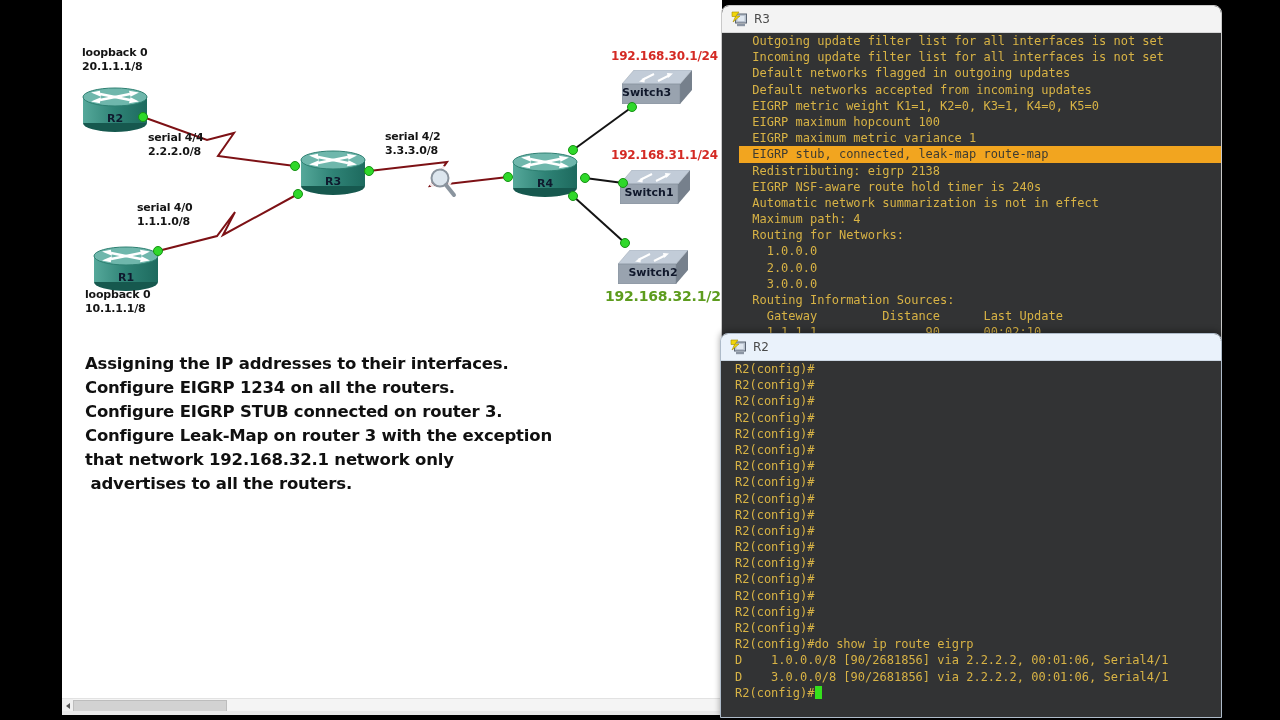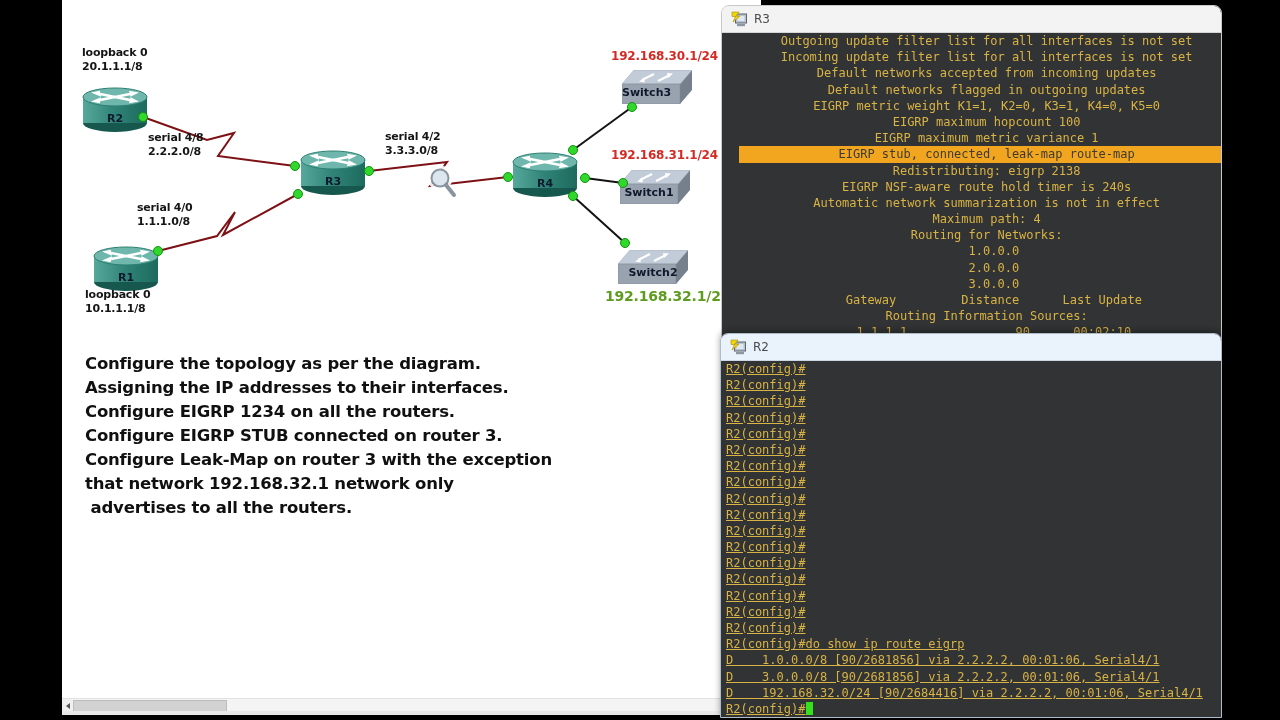--- a/index.html
+++ b/index.html
@@ -1,19 +1,19 @@
 <!DOCTYPE html>
 <html style="--term_bg: #323334; --term_fg: #d8b345; --hl_bg: #f2a51f; --hl_fg: #3c3b33; --cursor_green: #35e01c; --title_r3_bg: #f3f3f3; --title_r2_bg: #eaf2fb; --title_fg: #4a4a4a; --ip_red: #d42a24; --ip_green: #5d9c1e; --banner_blue: #4596d8; --serial_link: #7d1115; --lan_link: #141414; --dot_green: #2fd82a;"><head>
 <meta charset="utf-8">
 <style>
   html,body{margin:0;padding:0;background:#000;}
   .stage{position:relative;width:1280px;height:720px;background:#000;overflow:hidden;
          font-family:"DejaVu Sans", sans-serif;}
   
-  .canvas{position:absolute;left:62px;top:0;width:660px;height:698px;background:#ffffff;padding-left:39px;}
+  .canvas{position:absolute;left:62px;top:0;width:660px;height:698px;background:#ffffff;}
   .topo{position:absolute;left:0;top:0;}
   .lblgroup{position:absolute;font-size:11px;font-weight:bold;color:#151515;line-height:14px;letter-spacing:-0.2px;}
   .nodelbl{position:absolute;font-size:11px;font-weight:bold;color:#0f1a2e;text-align:center;}
   .iplbl{position:absolute;font-size:12px;font-weight:bold;letter-spacing:-0.2px;color:var(--ip_red);text-align:center;}
   .iplbl.green{color:var(--ip_green);font-size:14px;margin-left:7px;}
   .banner{position:absolute;left:295px;top:210px;width:170px;text-align:center;
           color:var(--banner_blue);font-size:19px;font-weight:bold;line-height:26px;letter-spacing:0.5px;}
   .instructions{position:absolute;left:23px;top:352px;width:560px;}
   .instr-line{font-size:16.5px;font-weight:bold;color:#101010;line-height:24px;white-space:pre;letter-spacing:-0.2px;}
   
@@ -27,22 +27,22 @@
   .win-r3{left:721px;top:5px;width:501px;height:335px;border:1px solid #c9c9c9;box-sizing:border-box;}
   .win-r2{left:720px;top:333px;width:502px;height:385px;border:1px solid #aebbc9;box-sizing:border-box;
           box-shadow:0 -2px 6px rgba(0,0,0,0.35);z-index:5;}
   .titlebar{height:26px;display:flex;align-items:center;gap:7px;padding-left:9px;
             font-size:12px;color:var(--title_fg);}
   .tb-r3{background:var(--title_r3_bg);border-bottom:1px solid #d6d6d6;}
   .tb-r2{background:var(--title_r2_bg);border-bottom:1px solid #ccd7e3;}
   .term-body{background:var(--term_bg);color:var(--term_fg);
              font-family:"DejaVu Sans Mono", monospace;font-size:12px;
              height:calc(100% - 26px);overflow:hidden;}
-  .body-r3{padding-left:23px;text-align:center;}
-  .body-r2{padding-left:5px;text-decoration:underline;}
+  .body-r3{padding-left:23px;}
+  .body-r2{padding-left:14px;}
   .term-line{height:16.2px;line-height:16.2px;white-space:pre;}
   .term-line.hl{background:var(--hl_bg);color:var(--hl_fg);margin-left:-6px;padding-left:6px;}
   .cursor{display:inline-block;width:7px;height:13px;background:var(--cursor_green);vertical-align:-2px;margin-left:1px;}
 </style>
 </head>
 <body>
 
 <div class="stage">
 
   <div class="canvas">
@@ -116,21 +116,21 @@
         <circle cx="378" cy="178" r="8.5" fill="#dce6ee" stroke="#8a949e" stroke-width="2"></circle>
         <line x1="384" y1="185" x2="392" y2="195" stroke="#8a949e" stroke-width="4" stroke-linecap="round"></line>
       </g>
     </svg>
 
     <div class="lblgroup" style="left:20px;top:46px;">
       <div>loopback 0</div>
         <div>20.1.1.1/8</div>
     </div>
     <div class="lblgroup" style="left:86px;top:131px;">
-      <div>serial 4/8</div>
+      <div>serial 4/4</div>
         <div>2.2.2.0/8</div>
     </div>
     <div class="lblgroup" style="left:75px;top:201px;">
       <div>serial 4/0</div>
         <div>1.1.1.0/8</div>
     </div>
     <div class="lblgroup" style="left:23px;top:288px;">
       <div>loopback 0</div>
         <div>10.1.1.1/8</div>
     </div>
@@ -148,21 +148,20 @@
     <div class="nodelbl" style="left:556px;top:266px;width:70px;color:#10182b;">Switch2</div>
 
     <div class="iplbl" style="left:549px;top:49px;">192.168.30.1/24</div>
     <div class="iplbl" style="left:549px;top:148px;">192.168.31.1/24</div>
     <div class="iplbl green" style="left:536px;top:288px;">192.168.32.1/24</div>
 
     <div class="banner">
     </div>
 
     <div class="instructions" id="instructions">
-        <div class="instr-line">Configure the topology as per the diagram.</div>
         <div class="instr-line">Assigning the IP addresses to their interfaces.</div>
         <div class="instr-line">Configure EIGRP 1234 on all the routers.</div>
         <div class="instr-line">Configure EIGRP STUB connected on router 3.</div>
         <div class="instr-line">Configure Leak-Map on router 3 with the exception</div>
         <div class="instr-line">that network 192.168.32.1 network only</div>
         <div class="instr-line"> advertises to all the routers.</div>
       </div>
   </div>
 
   <div class="hscroll">
@@ -179,36 +178,36 @@
         <rect x="4.5" y="3" width="11" height="9" fill="#b9c2cf" stroke="#5a6472" stroke-width="1"></rect>
         <rect x="6.5" y="5" width="7" height="5" fill="#dfe7f0"></rect>
         <rect x="6" y="13" width="8" height="2.2" fill="#8b95a3"></rect>
         <polygon points="1,1 8,1 5,5 9,5 2,11 4.5,5.5 1,5.5" fill="#f2d60a" stroke="#a28c00" stroke-width="0.6"></polygon>
       </svg>
       <span>R3</span>
     </div>
     <div class="term-body body-r3" id="r3-body">
         <div class="term-line"> Outgoing update filter list for all interfaces is not set</div>
         <div class="term-line"> Incoming update filter list for all interfaces is not set</div>
+        <div class="term-line"> Default networks flagged in outgoing updates</div>
         <div class="term-line"> Default networks accepted from incoming updates</div>
-        <div class="term-line"> Default networks flagged in outgoing updates</div>
         <div class="term-line"> EIGRP metric weight K1=1, K2=0, K3=1, K4=0, K5=0</div>
         <div class="term-line"> EIGRP maximum hopcount 100</div>
         <div class="term-line"> EIGRP maximum metric variance 1</div>
         <div class="term-line hl"> EIGRP stub, connected, leak-map route-map</div>
         <div class="term-line"> Redistributing: eigrp 2138</div>
         <div class="term-line"> EIGRP NSF-aware route hold timer is 240s</div>
         <div class="term-line"> Automatic network summarization is not in effect</div>
         <div class="term-line"> Maximum path: 4</div>
         <div class="term-line"> Routing for Networks:</div>
         <div class="term-line">   1.0.0.0</div>
         <div class="term-line">   2.0.0.0</div>
         <div class="term-line">   3.0.0.0</div>
+        <div class="term-line"> Routing Information Sources:</div>
         <div class="term-line">   Gateway         Distance      Last Update</div>
-        <div class="term-line"> Routing Information Sources:</div>
         <div class="term-line">   1.1.1.1               90      00:02:10</div>
       </div>
   </div>
 
   <div class="term-window win-r2">
     <div class="titlebar tb-r2">
       <svg width="16" height="16" viewBox="0 0 16 16">
         <rect x="4.5" y="3" width="11" height="9" fill="#b9c2cf" stroke="#5a6472" stroke-width="1"></rect>
         <rect x="6.5" y="5" width="7" height="5" fill="#dfe7f0"></rect>
         <rect x="6" y="13" width="8" height="2.2" fill="#8b95a3"></rect>
@@ -230,18 +229,17 @@
         <div class="term-line">R2(config)#</div>
         <div class="term-line">R2(config)#</div>
         <div class="term-line">R2(config)#</div>
         <div class="term-line">R2(config)#</div>
         <div class="term-line">R2(config)#</div>
         <div class="term-line">R2(config)#</div>
         <div class="term-line">R2(config)#</div>
         <div class="term-line">R2(config)#do show ip route eigrp</div>
         <div class="term-line">D    1.0.0.0/8 [90/2681856] via 2.2.2.2, 00:01:06, Serial4/1</div>
         <div class="term-line">D    3.0.0.0/8 [90/2681856] via 2.2.2.2, 00:01:06, Serial4/1</div>
-        <div class="term-line">D    192.168.32.0/24 [90/2684416] via 2.2.2.2, 00:01:06, Serial4/1</div>
         <div class="term-line">R2(config)#<span class="cursor"></span></div>
       </div>
   </div>
 
 </div>
 
 </body></html>

